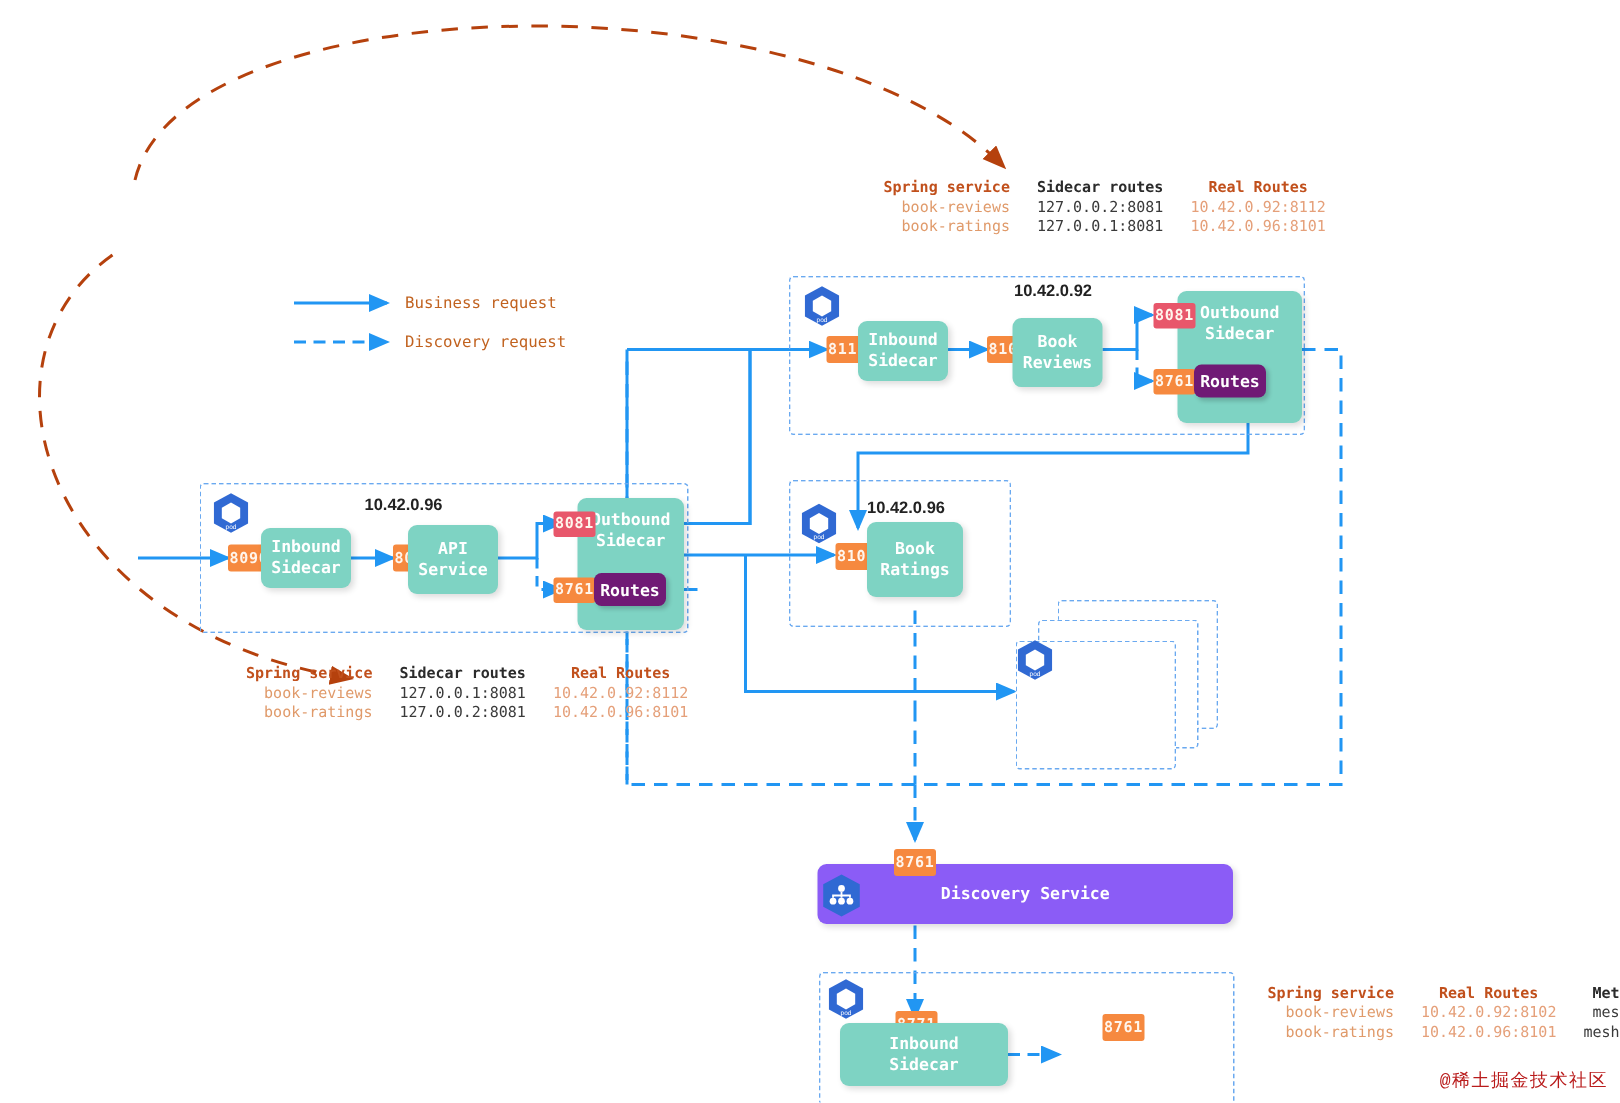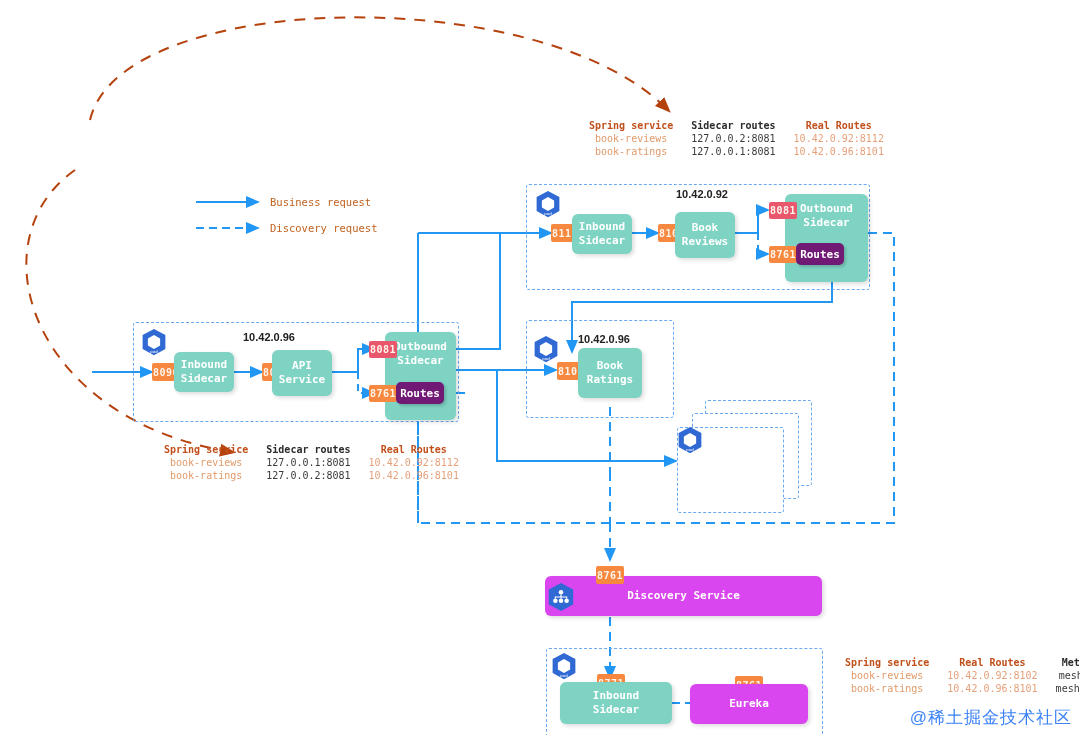--- a/index.html
+++ b/index.html
@@ -12,49 +12,49 @@
   .pod-stack{position:absolute;border:1px dashed #6aa9f0;border-radius:3px;background:transparent;}
   .pod-ip{position:absolute;font-family:"Liberation Sans",sans-serif;font-weight:bold;
           font-size:11px;color:#222;white-space:nowrap;}
 
   .k8s-icon{position:absolute;width:28px;height:28px;}
 
   .svcbox{position:absolute;background:#7ed3c3;border-radius:6px;color:#ffffff;
           display:flex;align-items:center;justify-content:center;text-align:center;
           font-size:11px;line-height:14px;font-weight:bold;
           box-shadow:2px 2px 4px rgba(0,0,0,.14);}
-  .svcbox.sal{background:#d946ef;}
+  .svcbox.sal{background:#8b5cf6;}
   .routes{position:absolute;background:#701a75;border-radius:5px;color:#fff;
           display:flex;align-items:center;justify-content:center;
           font-size:11px;font-weight:bold;box-shadow:2px 2px 3px rgba(0,0,0,.18);}
 
   .port{position:absolute;background:#f6893f;color:#fff5ec;font-size:10px;font-weight:bold;
         display:flex;align-items:center;justify-content:center;border-radius:2px;
         letter-spacing:.5px;}
   .port.crimson{background:#e8576b;}
 
   .legend-label{position:absolute;font-size:10.5px;color:#c1621f;white-space:nowrap;}
 
   .note{position:absolute;background:#fdf3bd;color:#b5410d;font-weight:bold;
         font-size:10px;line-height:13px;text-align:center;padding:4px 6px;}
 
   table.rt{position:absolute;border-collapse:collapse;font-size:10px;}
   table.rt th{font-weight:bold;padding:1px 9px;white-space:nowrap;text-align:center;}
-  table.rt td{padding:1px 9px;white-space:nowrap;text-align:center;}
+  table.rt td{padding:1px 9px;white-space:nowrap;text-align:right;}
   .th-spring{color:#c1501c;}
   .th-side{color:#2b2b2b;}
   .th-real{color:#c1501c;}
   .th-meta{color:#2b2b2b;}
   .c-svc{color:#e09a6a;}
   .c-side{color:#3a3a3a;}
   .c-real{color:#e5a07a;}
   .c-meta{color:#3a3a3a;}
 
-  .watermark{position:absolute;right:8px;bottom:6px;color:#3b82f6;font-size:17px;
-             font-family:Liberation Sans, sans-serif;letter-spacing:1px;}
+  .watermark{position:absolute;right:8px;bottom:6px;color:#b91c1c;font-size:12px;
+             font-family:Liberation Mono, monospace;letter-spacing:1px;}
 </style>
 </head>
 <body>
 
 <div id="canvas">
 
   <svg class="layer" viewBox="0 0 1080 735">
     <defs>
       <marker id="ar-blue" markerWidth="7" markerHeight="7" refX="6" refY="3" orient="auto">
         <path d="M0,0 L7,3 L0,6 z" fill="#2196f3"></path>
@@ -313,19 +313,16 @@
     <text x="16" y="28" font-size="5" fill="#ffffff" text-anchor="middle" font-family="sans-serif">pod</text>
   </svg>
   <div class="port" style="left:597px;top:674px;width:28px;height:18px;">8771</div>
   <div class="svcbox" style="left:560px;top:682px;width:112px;height:42px;">
     <div>
       <div>Inbound</div>
       <div>Sidecar</div>
     </div>
   </div>
   <div class="port" style="left:735px;top:676px;width:28px;height:18px;">8761</div>
-  <div class="svcbox sal" style="left:690px;top:684px;width:118px;height:40px;">
-    <span>Eureka</span>
-  </div>
 
   <div class="watermark">@稀土掘金技术社区</div>
 
 </div>
 
 </body></html>

